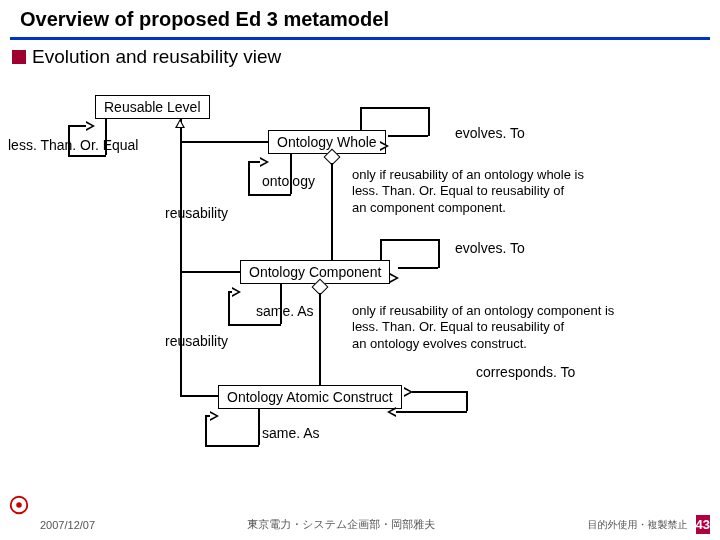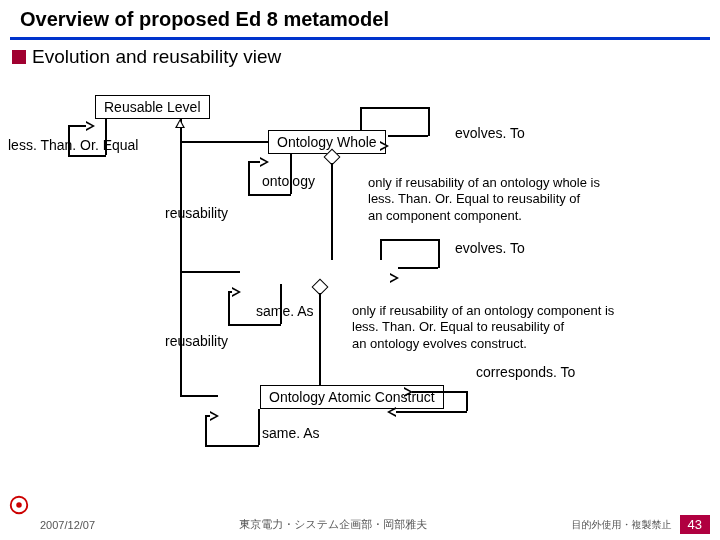--- a/index.html
+++ b/index.html
@@ -20,30 +20,30 @@
   .arrow-up { position: absolute; width: 0; height: 0; border-left: 5px solid transparent; border-right: 5px solid transparent; border-bottom: 9px solid #000; }
   .arrow-up::after { content: ""; position: absolute; top: 2px; left: -3px; width: 0; height: 0; border-left: 3px solid transparent; border-right: 3px solid transparent; border-bottom: 6px solid #fff; }
   .arrow-right { position: absolute; width: 0; height: 0; border-top: 5px solid transparent; border-bottom: 5px solid transparent; border-left: 9px solid #000; }
   .arrow-right::after { content: ""; position: absolute; left: -9px; top: -3px; width: 0; height: 0; border-top: 3px solid transparent; border-bottom: 3px solid transparent; border-left: 6px solid #fff; }
   .arrow-left { position: absolute; width: 0; height: 0; border-top: 5px solid transparent; border-bottom: 5px solid transparent; border-right: 9px solid #000; }
   .arrow-left::after { content: ""; position: absolute; right: -9px; top: -3px; width: 0; height: 0; border-top: 3px solid transparent; border-bottom: 3px solid transparent; border-right: 6px solid #fff; }
   .footer { position: absolute; bottom: 6px; left: 0; width: 100%; display: flex; align-items: center; padding: 0 10px; font-size: 11px; }
   .footer .date { color: #555; margin-left: 30px; }
   .footer .center { flex: 1; text-align: center; color: #555; }
   .footer .right { color: #555; margin-right: 8px; font-size: 10px; }
-  .pagenum { background: #b00040; color: #fff; font-weight: normal; padding: 2px 8px; font-size: 13px; }
+  .pagenum { background: #b00040; color: #fff; font-weight: bold; padding: 2px 0; font-size: 13px; }
   .logo { position: absolute; bottom: 24px; left: 8px; width: 22px; height: 22px; }
   .logo svg { width: 22px; height: 22px; }
 </style>
 </head>
 <body>
 
 <div class="slide">
   <div class="title-area">
-    <div class="title">Overview of proposed Ed 8 metamodel</div>
+    <div class="title">Overview of proposed Ed 3 metamodel</div>
   </div>
   <div class="rule"></div>
   <div class="subtitle-row">
     <div class="bullet"></div>
     <div class="subtitle">Evolution and reusability view</div>
   </div>
 
   <div class="diagram">
 
     <div class="box" style="left:95px; top:0px;">Reusable Level</div>
@@ -72,29 +72,30 @@
 
     <div class="lbl" style="left:262px; top:78px;">ontology</div>
     <div class="line" style="left:290px; top:59px; width:1.5px; height:40px;"></div>
     <div class="line" style="left:248px; top:99px; width:43px; height:1.5px;"></div>
     <div class="line" style="left:248px; top:66px; width:1.5px; height:34px;"></div>
     <div class="line" style="left:248px; top:66px; width:14px; height:1.5px;"></div>
     <div class="arrow-right" style="left:260px; top:62px;"></div>
 
     <div class="lbl" style="left:165px; top:110px;">reusability</div>
 
-    <div class="note" style="left:352px; top:80px;margin-left:16px;">
+    <div class="note" style="left:352px; top:72px;">
       <div>only if reusability of an ontology whole is</div>
       <div>less. Than. Or. Equal to reusability of</div>
       <div>an component component.</div>
     </div>
 
     <div class="diamond" style="left:326px; top:56px;"></div>
     <div class="line" style="left:331px; top:68px; width:1.5px; height:97px;"></div>
 
+    <div class="box" style="left:240px; top:165px;">Ontology Component</div>
 
     <div class="lbl" style="left:455px; top:145px;">evolves. To</div>
     <div class="line" style="left:398px; top:172px; width:40px; height:1.5px;"></div>
     <div class="line" style="left:438px; top:144px; width:1.5px; height:29px;"></div>
     <div class="line" style="left:380px; top:144px; width:59px; height:1.5px;"></div>
     <div class="line" style="left:380px; top:144px; width:1.5px; height:21px;"></div>
     <div class="arrow-right" style="left:390px; top:178px;"></div>
 
     <div class="line" style="left:180px; top:139px; width:1.5px; height:120px;"></div>
     <div class="line" style="left:180px; top:176px; width:60px; height:1.5px;"></div>
@@ -110,21 +111,21 @@
 
     <div class="note" style="left:352px; top:208px;">
       <div>only if reusability of an ontology component  is</div>
       <div>less. Than. Or. Equal to reusability of</div>
       <div>an ontology evolves construct.</div>
     </div>
 
     <div class="diamond" style="left:314px; top:186px;"></div>
     <div class="line" style="left:319px; top:198px; width:1.5px; height:92px;"></div>
 
-    <div class="box" style="left:218px; top:290px;margin-left:42px;">Ontology Atomic Construct</div>
+    <div class="box" style="left:218px; top:290px;">Ontology Atomic Construct</div>
 
     <div class="lbl" style="left:476px; top:269px;">corresponds. To</div>
     <div class="line" style="left:412px; top:296px; width:54px; height:1.5px;"></div>
     <div class="line" style="left:466px; top:296px; width:1.5px; height:20px;"></div>
     <div class="line" style="left:395px; top:316px; width:72px; height:1.5px;"></div>
     <div class="arrow-left" style="left:387px; top:312px;"></div>
     <div class="arrow-right" style="left:404px; top:292px;"></div>
 
     <div class="line" style="left:180px; top:259px; width:1.5px; height:42px;"></div>
     <div class="line" style="left:180px; top:300px; width:38px; height:1.5px;"></div>

